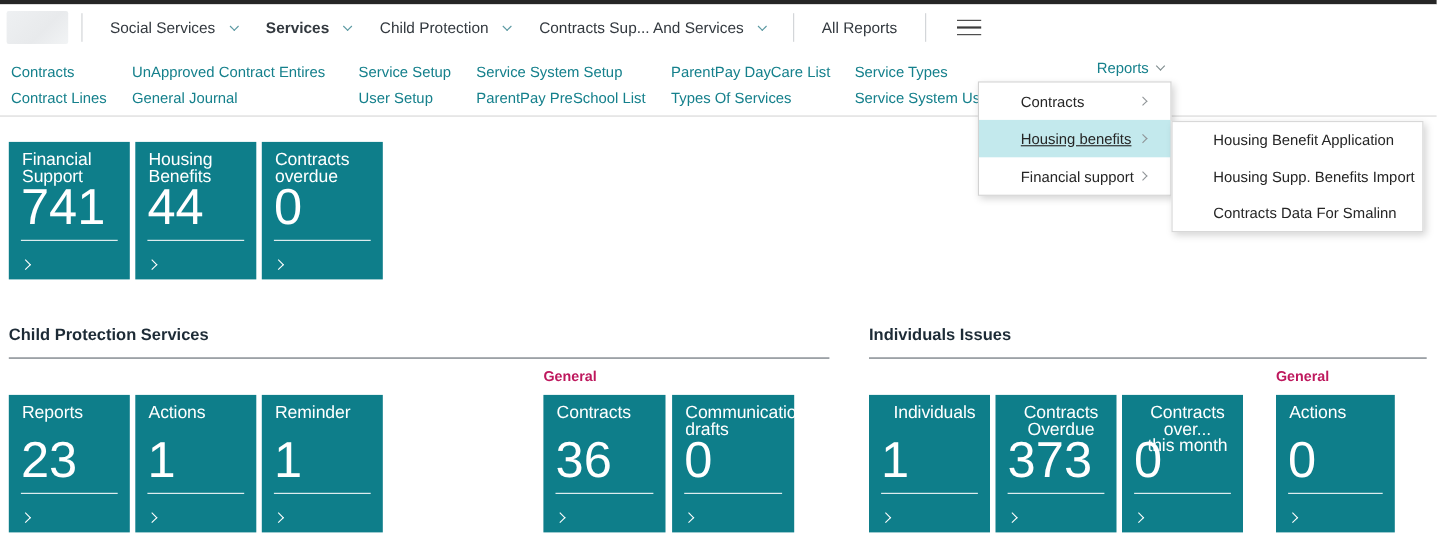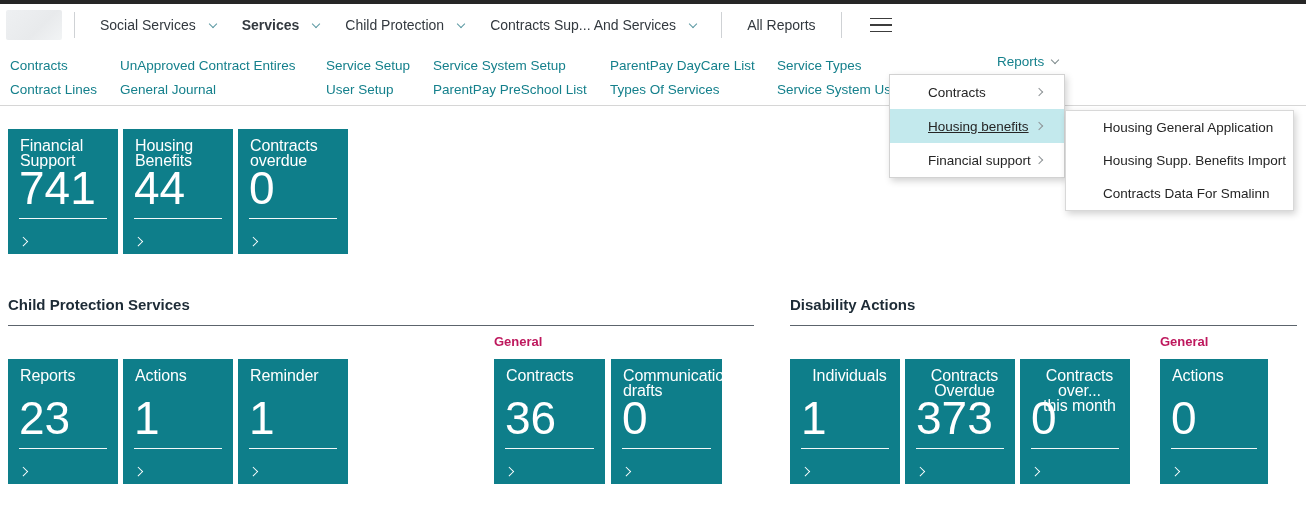--- a/index.html
+++ b/index.html
@@ -152,21 +152,21 @@
   <div class="menu-item highlight">
     <span class="mi-label">Housing benefits</span>
     <span class="chev right"></span>
   </div>
   <div class="menu-item">
     <span class="mi-label">Financial support</span>
     <span class="chev right"></span>
   </div>
 </div>
 <div class="submenu-panel">
-  <div class="submenu-item">Housing General Application</div>
+  <div class="submenu-item">Housing Benefit Application</div>
   <div class="submenu-item">Housing Supp. Benefits Import</div>
   <div class="submenu-item">Contracts Data For Smalinn</div>
 </div>
 
 <div class="tiles-row tiles-top">
   <div class="tile">
     <div class="tile-label">Financial
 Support</div>
     <div class="tile-value">741</div>
     <div class="tile-rule"></div>
@@ -222,21 +222,21 @@
   </div>
   <div class="tile w111">
     <div class="tile-label">Communication
 drafts</div>
     <div class="tile-value">0</div>
     <div class="tile-rule"></div>
     <div class="tile-chevron"><span class="chev right"></span></div>
   </div>
 </div>
 
-<div class="sec-title t-dis">Disability Actions</div>
+<div class="sec-title t-dis">Individuals Issues</div>
 <div class="sec-rule r-dis"></div>
 
 <div class="tiles-row tiles-dis">
   <div class="tile">
     <div class="tile-label">Individuals</div>
     <div class="tile-value">1</div>
     <div class="tile-rule"></div>
     <div class="tile-chevron"><span class="chev right"></span></div>
   </div>
   <div class="tile">

